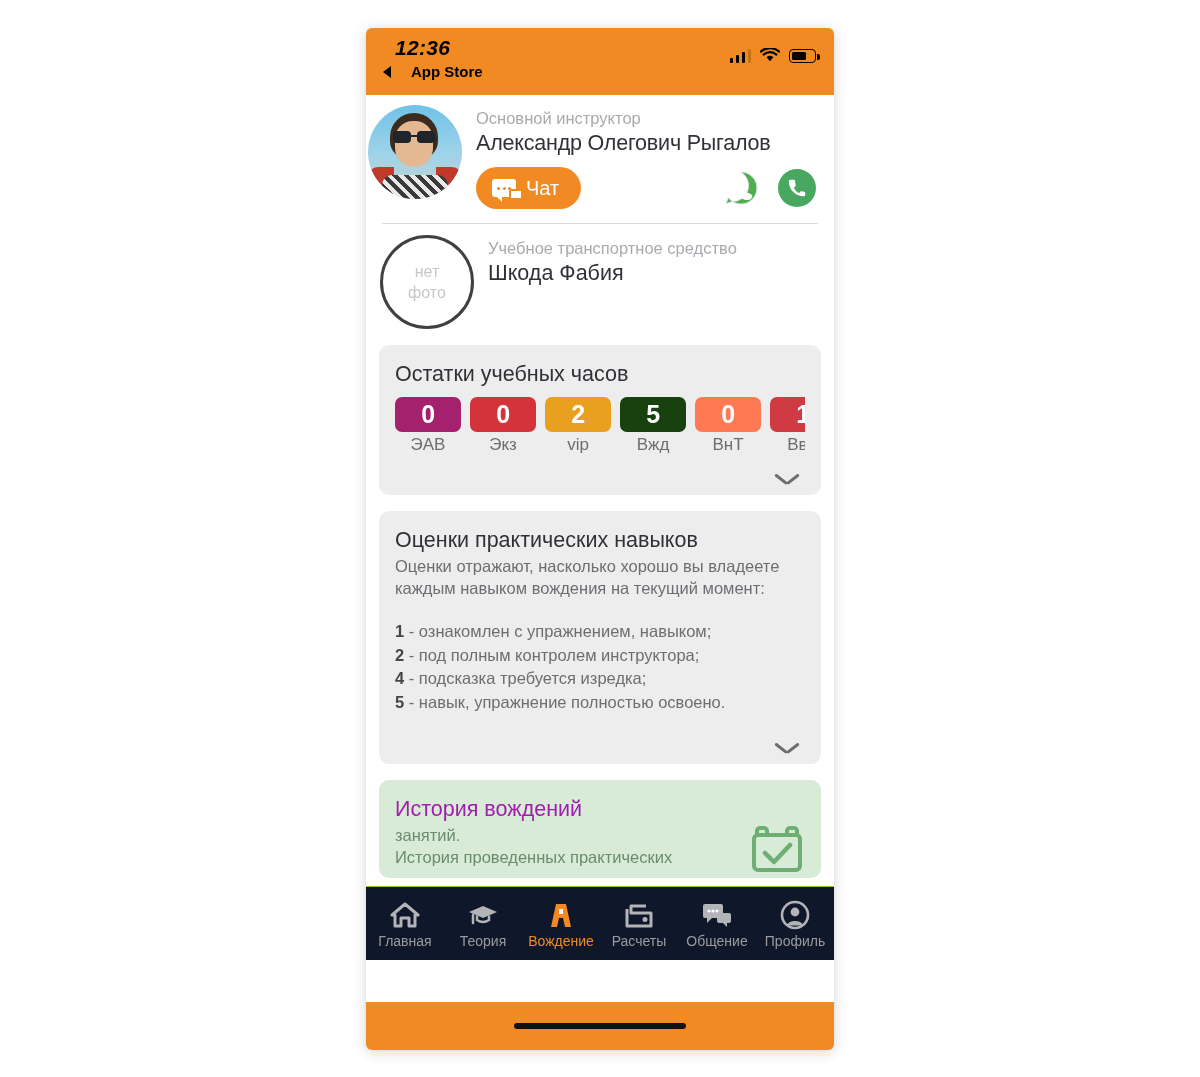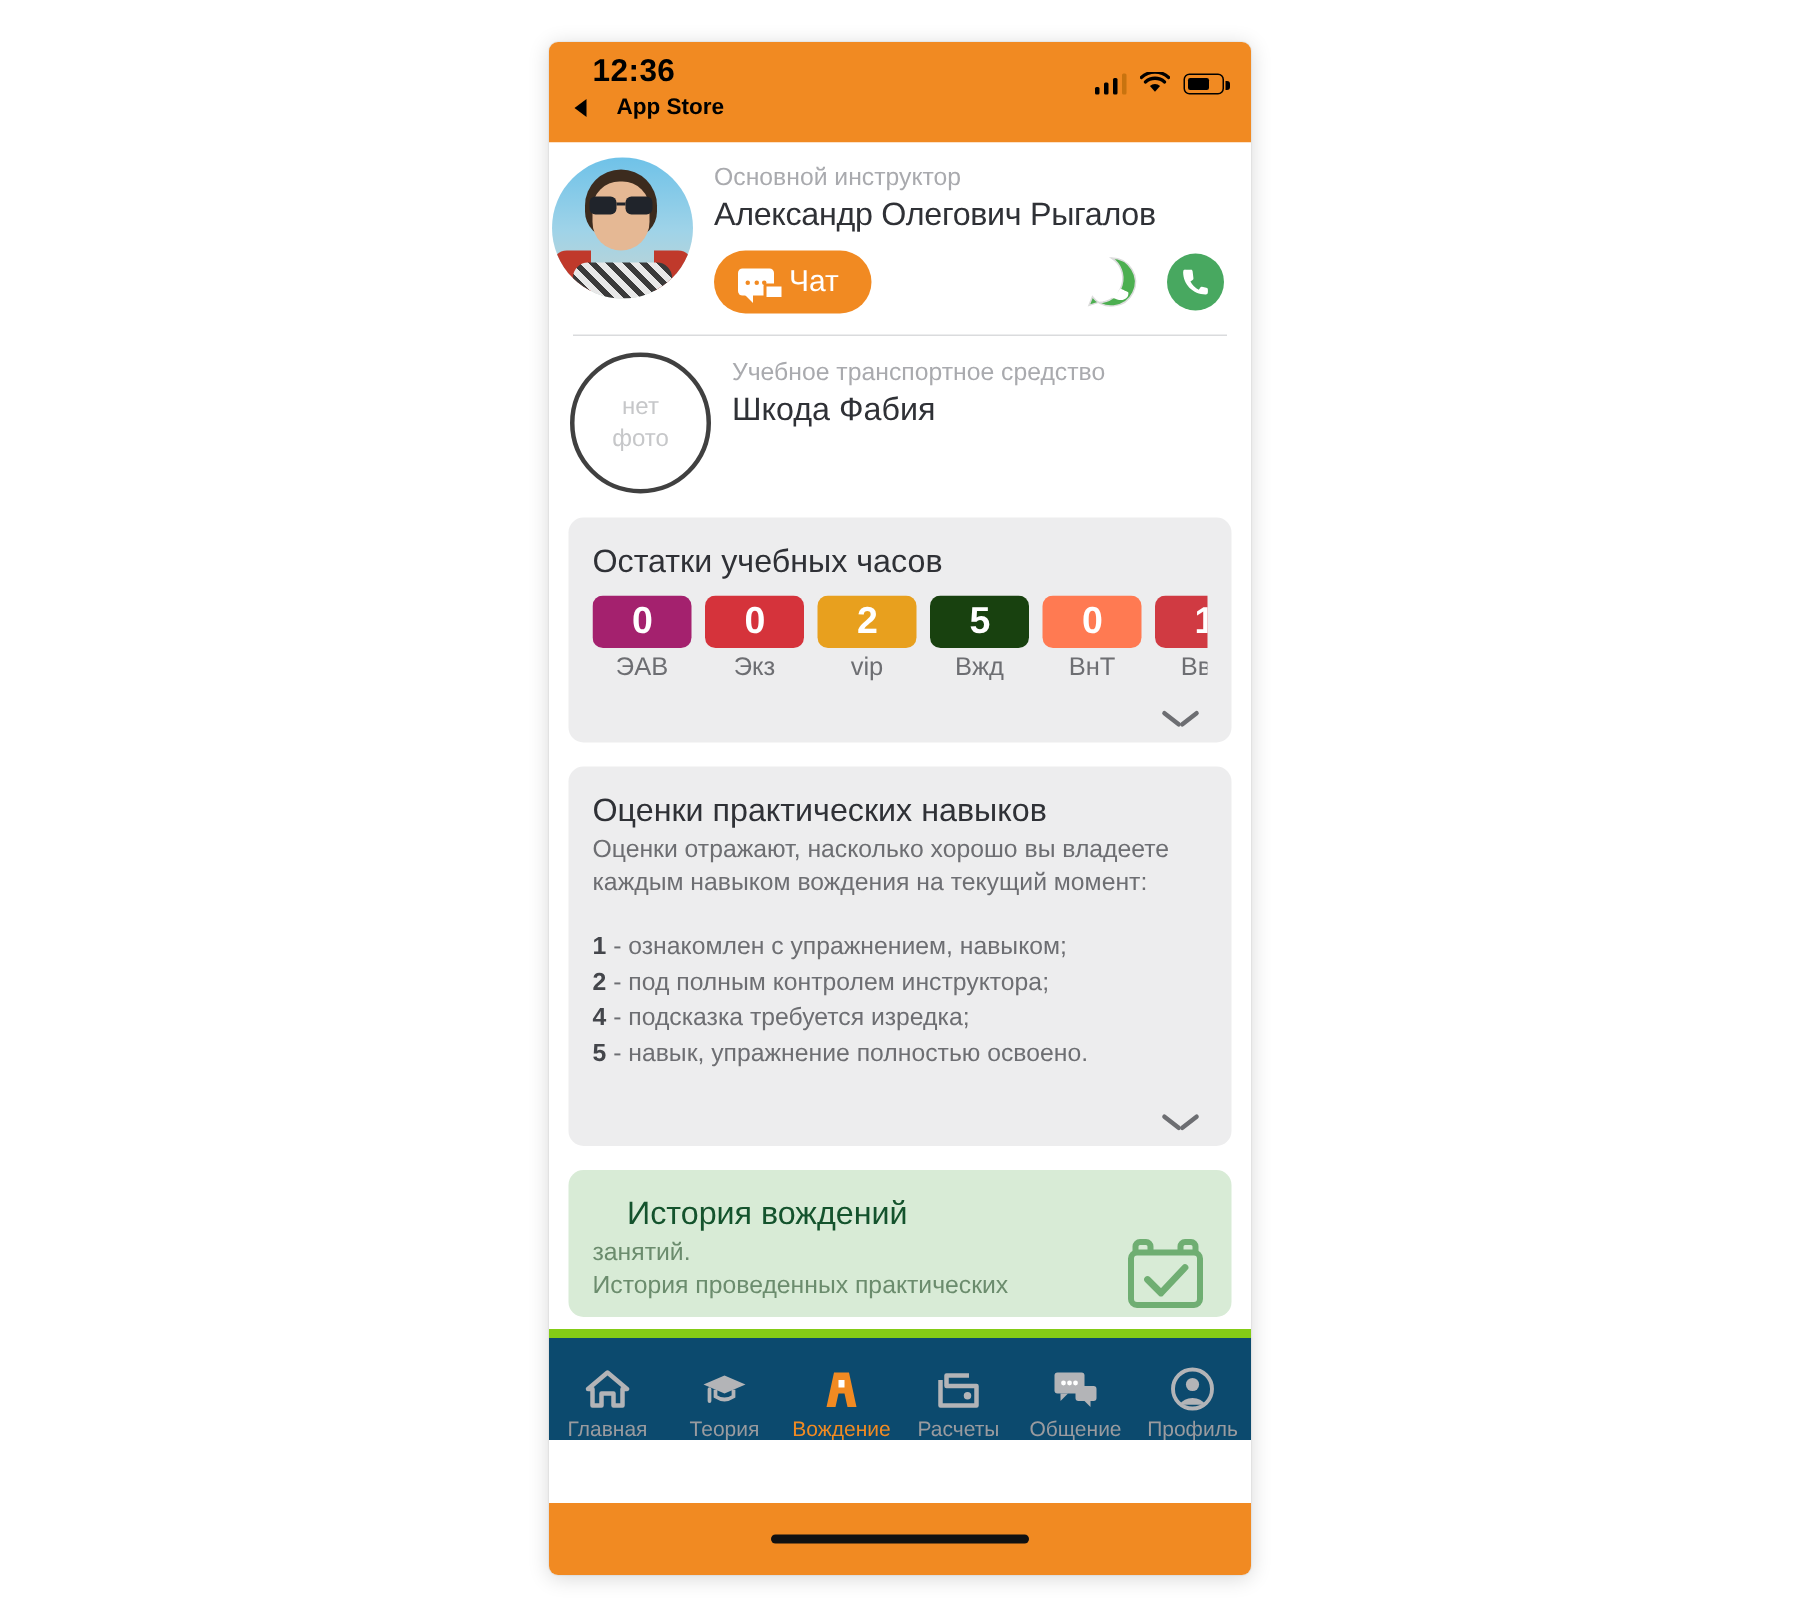--- a/index.html
+++ b/index.html
@@ -27,21 +27,21 @@
   .statusbar {
     background: #F18A22;
     height: 67px;
     position: relative;
     flex: 0 0 auto;
     padding: 0 22px;
     color: #000;
   }
   .sb-time {
     position: absolute; left: 29px; top: 8px;
-    font-size: 21px; font-weight: bold; letter-spacing: 0.3px;
+    font-size: 21px; font-weight: bold; letter-spacing: 0.3px; font-style: italic;
   }
   .sb-back {
     position: absolute; left: 17px; top: 35px;
     font-size: 15px; font-weight: bold;
     display: flex; align-items: center; gap: 20px;
   }
   .sb-back .tri {
     width: 0; height: 0;
     border-top: 6px solid transparent;
     border-bottom: 6px solid transparent;
@@ -165,28 +165,28 @@
   .hours-pad { height:28px; }
 
   
   .skill-list { margin-top:21px; }
   .skill-row { color:#6D6E72; font-size:16.5px; line-height:23.5px; white-space:nowrap; }
   .skill-row b { color:#44464B; }
   .skills-pad { height:40px; }
 
   
   .card-green { background:#D8EBD6; }
-  .card-green .card-title { color:#14532d;margin-left:23px; }
+  .card-green .card-title { color:#a21caf; }
   .card-green .card-sub { color:#6B8C6D; }
   .cal-ico { position:absolute; right:18px; top:42px; width:52px; height:50px; }
 
   
   .tabbar {
-    flex:0 0 auto; background:#0c4a6e; border-top:6px solid #84cc16;
-    height:74px; display:flex; align-items:flex-end; padding-top:2px;
+    flex:0 0 auto; background:#0f172a; border-top:1px solid #84cc16;
+    height:74px; display:flex; align-items:center; padding-top:2px;
   }
   .tab { flex:1 1 0; display:flex; flex-direction:column; align-items:center; gap:3px;
     cursor:pointer; }
   .tab-lbl { font-size:14px; color:#9A9B9F; }
   .tab.active .tab-lbl { color:#F18A22; }
   .tab-ico { height:30px; display:flex; align-items:center; justify-content:center; }
 
   .white-gap { flex:0 0 auto; height:42px; background:#fff; }
   .homebar { flex:0 0 auto; height:48px; background:#F18A22;
     display:flex; align-items:center; justify-content:center; }

